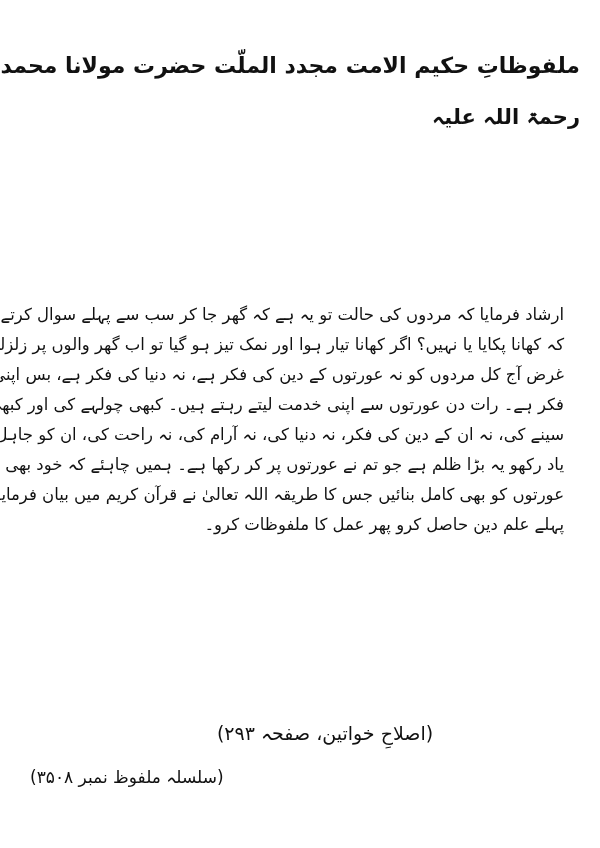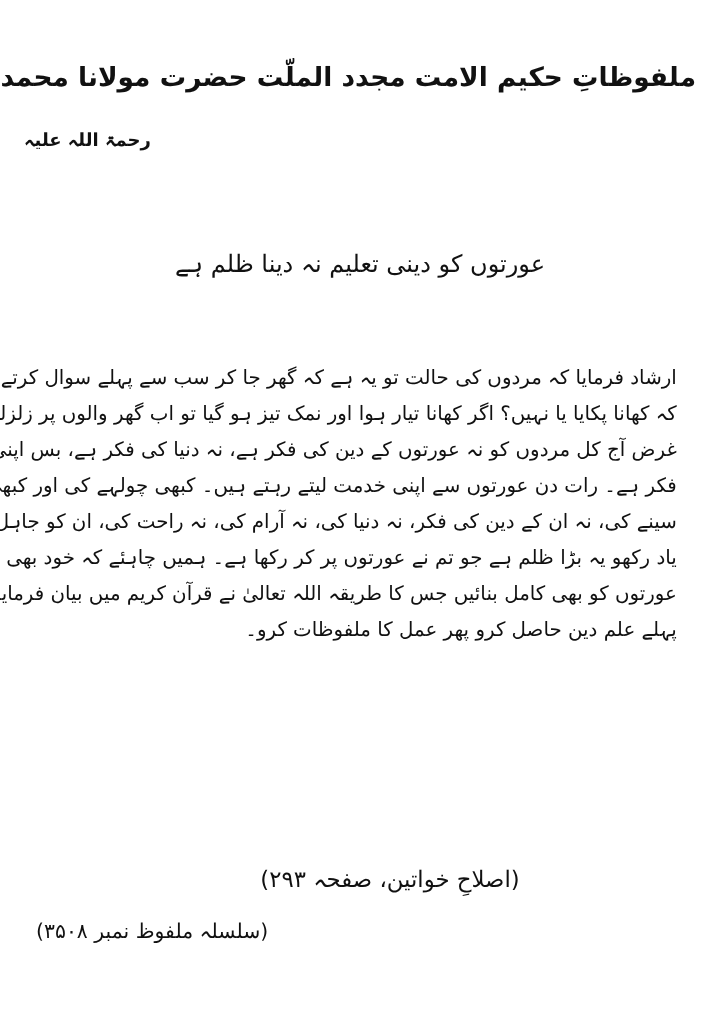--- a/index.html
+++ b/index.html
@@ -28,22 +28,22 @@
       text-align: center;
       font-size: 22px;
       font-weight: bold;
       line-height: 36px;
       white-space: nowrap;
     }
     .subtitle {
       position: absolute;
       left: 20px; right: 20px;
       top: 100px;
-      text-align: left;
-      font-size: 15px;
+      text-align: right;
+      font-size: 21px;
       font-weight: bold;
       line-height: 34px;
     }
     .heading {
       position: absolute;
       left: 20px; right: 20px;
       top: 204px;
       text-align: center;
       font-size: 20px;
       line-height: 32px;
@@ -84,21 +84,20 @@
       font-size: 17px;
       line-height: 30px;
     }
   </style>
 </head>
 <body>
 
 <div class="page">
   <div class="title">ملفوظاتِ حکیم الامت مجدد الملّت حضرت مولانا محمد اشرف علی تھانوی</div>
   <div class="subtitle">رحمۃ اللہ علیہ</div>
-  <div class="heading">عورتوں کو دینی تعلیم نہ دینا ظلم ہے</div>
 
   <div class="body">
     <span class="line">ارشاد فرمایا کہ مردوں کی حالت تو یہ ہے کہ گھر جا کر سب سے پہلے سوال کرتے ہیں</span>
     <span class="line">کہ کھانا پکایا یا نہیں؟ اگر کھانا تیار ہوا اور نمک تیز ہو گیا تو اب گھر والوں پر زلزلہ اتر رہا ہے۔</span>
     <span class="line">غرض آج کل مردوں کو نہ عورتوں کے دین کی فکر ہے، نہ دنیا کی فکر ہے، بس اپنی راحت کی</span>
     <span class="line">فکر ہے۔ رات دن عورتوں سے اپنی خدمت لیتے رہتے ہیں۔ کبھی چولہے کی اور کبھی کپڑا</span>
     <span class="line">سینے کی، نہ ان کے دین کی فکر، نہ دنیا کی، نہ آرام کی، نہ راحت کی، ان کو جاہل بنا رکھا ہے۔</span>
     <span class="line">یاد رکھو یہ بڑا ظلم ہے جو تم نے عورتوں پر کر رکھا ہے۔ ہمیں چاہئے کہ خود بھی کامل بنیں اور</span>
     <span class="line">عورتوں کو بھی کامل بنائیں جس کا طریقہ اللہ تعالیٰ نے قرآن کریم میں بیان فرمایا ہے کہ</span>
     <span class="line last">پہلے علم دین حاصل کرو پھر عمل کا ملفوظات کرو۔</span>

